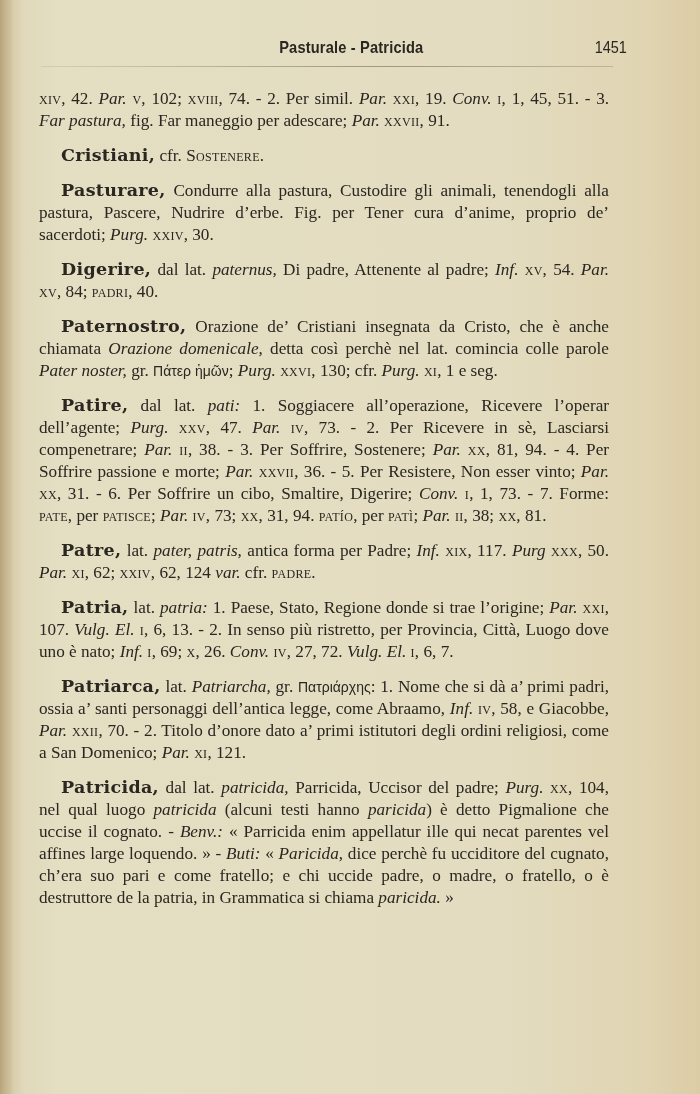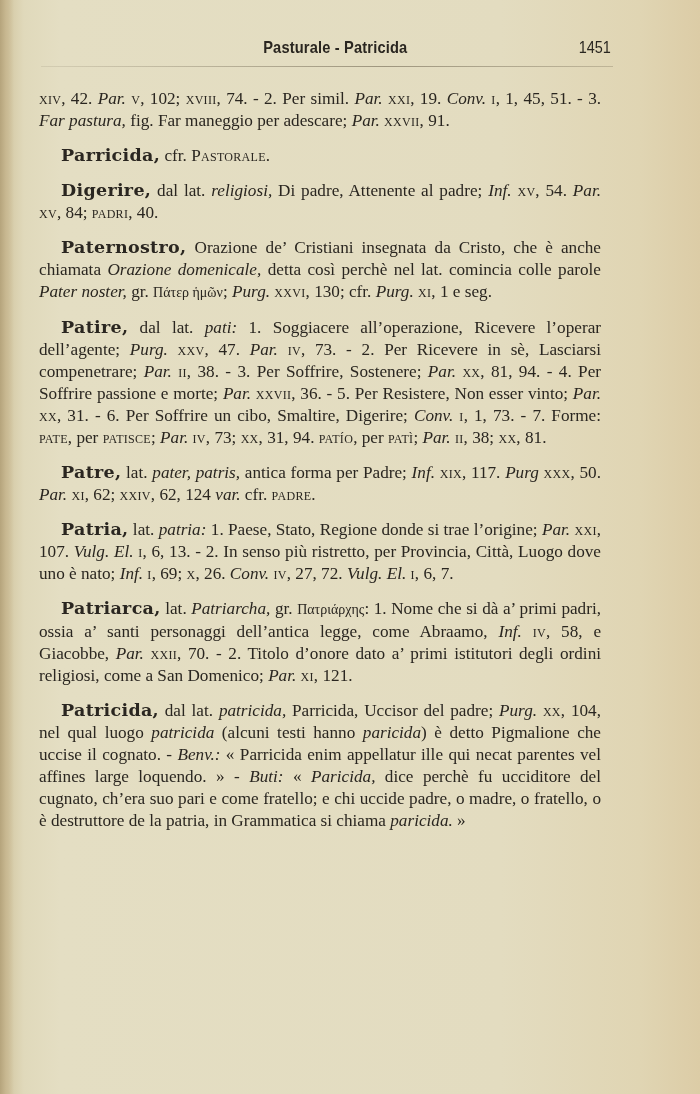--- a/index.html
+++ b/index.html
@@ -11,21 +11,21 @@
     position: relative;
   }
   .spine {
     position: absolute; left: 0; top: 0; width: 14px; height: 1094px;
     background: linear-gradient(90deg, #b5a47c 0px, #c8b891 6px, rgba(220,210,180,0) 14px);
   }
   .page {
     position: absolute; left: 39px; top: 0; width: 574px;
   }
   .running-head {
-    position: absolute; top: 38px; left: 0; width: 574px; height: 26px;
+    position: absolute; top: 38px; left: 16px; width: 574px; height: 26px;
   }
   .running-title {
     position: absolute; left: 0; width: 574px; top: 0; text-align: center;
     font-family: "Liberation Sans Narrow", "Liberation Sans", sans-serif;
     font-weight: bold; font-size: 17px; letter-spacing: 0.2px;
     transform: scaleX(0.86); transform-origin: center;
     padding-left: 10px;
   }
   .page-number {
     position: absolute; right: 2px; top: 0; font-size: 17px;
@@ -34,47 +34,48 @@
   }
   .head-rule {
     position: absolute; top: 66px; left: 2px; width: 572px; height: 1px;
     background: linear-gradient(90deg, rgba(120,110,90,0.15), rgba(90,80,60,0.5) 60%, rgba(90,80,60,0.25));
   }
   .body-text {
     position: absolute; top: 88px; left: 0; width: 574px;
     font-size: 17.2px; line-height: 22px;
     text-align: justify;
   }
-  .entry { margin: 0 12px 12px 0; }
+  .entry { margin: 0 4px 12px 0; }
   .entry.cont { text-indent: 0; }
   .entry.head { text-indent: 22px; }
   .hw {
     font-family: "DejaVu Serif", serif; font-weight: bold;
     font-size: 17.5px; letter-spacing: 0.3px;
   }
   .i { font-style: italic; }
   .sc { font-variant: small-caps; letter-spacing: 0.3px; }
-  .gk { font-family: Liberation Serif, serif; font-size: 14px; }
+  .gk { font-family: Liberation Sans, sans-serif; font-size: 14px; }
 </style>
 </head>
 <body>
 
 <div class="spine"></div>
 
 <div class="page">
   <div class="running-head">
     <div class="running-title">Pasturale - Patricida</div>
     <div class="page-number">1451</div>
   </div>
   <div class="head-rule"></div>
 
   <div class="body-text" id="entries">
       <p class="entry cont"><span class="sc">xiv</span><span>, 42. </span><span class="i">Par.</span><span> </span><span class="sc">v</span><span>, 102; </span><span class="sc">xviii</span><span>, 74. - 2. Per simil. </span><span class="i">Par.</span><span> </span><span class="sc">xxi</span><span>, 19. </span><span class="i">Conv.</span><span> </span><span class="sc">i</span><span>, 1, 45, 51. - 3. </span><span class="i">Far pastura,</span><span> fig. Far maneggio per adescare; </span><span class="i">Par.</span><span> </span><span class="sc">xxvii</span><span>, 91.</span></p>
-      <p class="entry head"><span class="hw">Parricida,</span><span> cfr. </span><span class="sc">Pastorale</span><span>.</span></p>
-      <p class="entry head"><span class="hw">Digerire,</span><span> dal lat. </span><span class="i">religiosi,</span><span> Di padre, Attenente al padre; </span><span class="i">Inf.</span><span> </span><span class="sc">xv</span><span>, 54. </span><span class="i">Par.</span><span> </span><span class="sc">xv</span><span>, 84; </span><span class="sc">padri</span><span>, 40.</span></p>
+      <p class="entry head"><span class="hw">Cristiani,</span><span> cfr. </span><span class="sc">Sostenere</span><span>.</span></p>
+      <p class="entry head"><span class="hw">Pasturare,</span><span> Condurre alla pastura, Custodire gli animali, tenendogli alla pastura, Pascere, Nudrire d’erbe. Fig. per Tener cura d’anime, proprio de’ sacerdoti; </span><span class="i">Purg.</span><span> </span><span class="sc">xxiv</span><span>, 30.</span></p>
+      <p class="entry head"><span class="hw">Digerire,</span><span> dal lat. </span><span class="i">paternus,</span><span> Di padre, Attenente al padre; </span><span class="i">Inf.</span><span> </span><span class="sc">xv</span><span>, 54. </span><span class="i">Par.</span><span> </span><span class="sc">xv</span><span>, 84; </span><span class="sc">padri</span><span>, 40.</span></p>
       <p class="entry head"><span class="hw">Paternostro,</span><span> Orazione de’ Cristiani insegnata da Cristo, che è anche chiamata </span><span class="i">Orazione domenicale,</span><span> detta così perchè nel lat. comincia colle parole </span><span class="i">Pater noster,</span><span> gr. </span><span class="gk">Πάτερ ἡμῶν</span><span>; </span><span class="i">Purg.</span><span> </span><span class="sc">xxvi</span><span>, 130; cfr. </span><span class="i">Purg.</span><span> </span><span class="sc">xi</span><span>, 1 e seg.</span></p>
       <p class="entry head"><span class="hw">Patire,</span><span> dal lat. </span><span class="i">pati:</span><span> 1. Soggiacere all’operazione, Ricevere l’operar dell’agente; </span><span class="i">Purg.</span><span> </span><span class="sc">xxv</span><span>, 47. </span><span class="i">Par.</span><span> </span><span class="sc">iv</span><span>, 73. - 2. Per Ricevere in sè, Lasciarsi compenetrare; </span><span class="i">Par.</span><span> </span><span class="sc">ii</span><span>, 38. - 3. Per Soffrire, Sostenere; </span><span class="i">Par.</span><span> </span><span class="sc">xx</span><span>, 81, 94. - 4. Per Soffrire passione e morte; </span><span class="i">Par.</span><span> </span><span class="sc">xxvii</span><span>, 36. - 5. Per Resistere, Non esser vinto; </span><span class="i">Par.</span><span> </span><span class="sc">xx</span><span>, 31. - 6. Per Soffrire un cibo, Smaltire, Digerire; </span><span class="i">Conv.</span><span> </span><span class="sc">i</span><span>, 1, 73. - 7. Forme: </span><span class="sc">pate</span><span>, per </span><span class="sc">patisce</span><span>; </span><span class="i">Par.</span><span> </span><span class="sc">iv</span><span>, 73; </span><span class="sc">xx</span><span>, 31, 94. </span><span class="sc">patío</span><span>, per </span><span class="sc">patì</span><span>; </span><span class="i">Par.</span><span> </span><span class="sc">ii</span><span>, 38; </span><span class="sc">xx</span><span>, 81.</span></p>
       <p class="entry head"><span class="hw">Patre,</span><span> lat. </span><span class="i">pater, patris,</span><span> antica forma per Padre; </span><span class="i">Inf.</span><span> </span><span class="sc">xix</span><span>, 117. </span><span class="i">Purg</span><span> </span><span class="sc">xxx</span><span>, 50. </span><span class="i">Par.</span><span> </span><span class="sc">xi</span><span>, 62; </span><span class="sc">xxiv</span><span>, 62, 124 </span><span class="i">var.</span><span> cfr. </span><span class="sc">padre</span><span>.</span></p>
       <p class="entry head"><span class="hw">Patria,</span><span> lat. </span><span class="i">patria:</span><span> 1. Paese, Stato, Regione donde si trae l’origine; </span><span class="i">Par.</span><span> </span><span class="sc">xxi</span><span>, 107. </span><span class="i">Vulg. El.</span><span> </span><span class="sc">i</span><span>, 6, 13. - 2. In senso più ristretto, per Provincia, Città, Luogo dove uno è nato; </span><span class="i">Inf.</span><span> </span><span class="sc">i</span><span>, 69; </span><span class="sc">x</span><span>, 26. </span><span class="i">Conv.</span><span> </span><span class="sc">iv</span><span>, 27, 72. </span><span class="i">Vulg. El.</span><span> </span><span class="sc">i</span><span>, 6, 7.</span></p>
       <p class="entry head"><span class="hw">Patriarca,</span><span> lat. </span><span class="i">Patriarcha,</span><span> gr. </span><span class="gk">Πατριάρχης</span><span>: 1. Nome che si dà a’ primi padri, ossia a’ santi personaggi dell’antica legge, come Abraamo, </span><span class="i">Inf.</span><span> </span><span class="sc">iv</span><span>, 58, e Giacobbe, </span><span class="i">Par.</span><span> </span><span class="sc">xxii</span><span>, 70. - 2. Titolo d’onore dato a’ primi istitutori degli ordini religiosi, come a San Domenico; </span><span class="i">Par.</span><span> </span><span class="sc">xi</span><span>, 121.</span></p>
       <p class="entry head"><span class="hw">Patricida,</span><span> dal lat. </span><span class="i">patricida,</span><span> Parricida, Uccisor del padre; </span><span class="i">Purg.</span><span> </span><span class="sc">xx</span><span>, 104, nel qual luogo </span><span class="i">patricida</span><span> (alcuni testi hanno </span><span class="i">paricida</span><span>) è detto Pigmalione che uccise il cognato. - </span><span class="i">Benv.:</span><span> « Parricida enim appellatur ille qui necat parentes vel affines large loquendo. » - </span><span class="i">Buti:</span><span> « </span><span class="i">Paricida,</span><span> dice perchè fu ucciditore del cugnato, ch’era suo pari e come fratello; e chi uccide padre, o madre, o fratello, o è destruttore de la patria, in Grammatica si chiama </span><span class="i">paricida.</span><span> »</span></p>
     </div>
 </div>
 
 </body></html>

